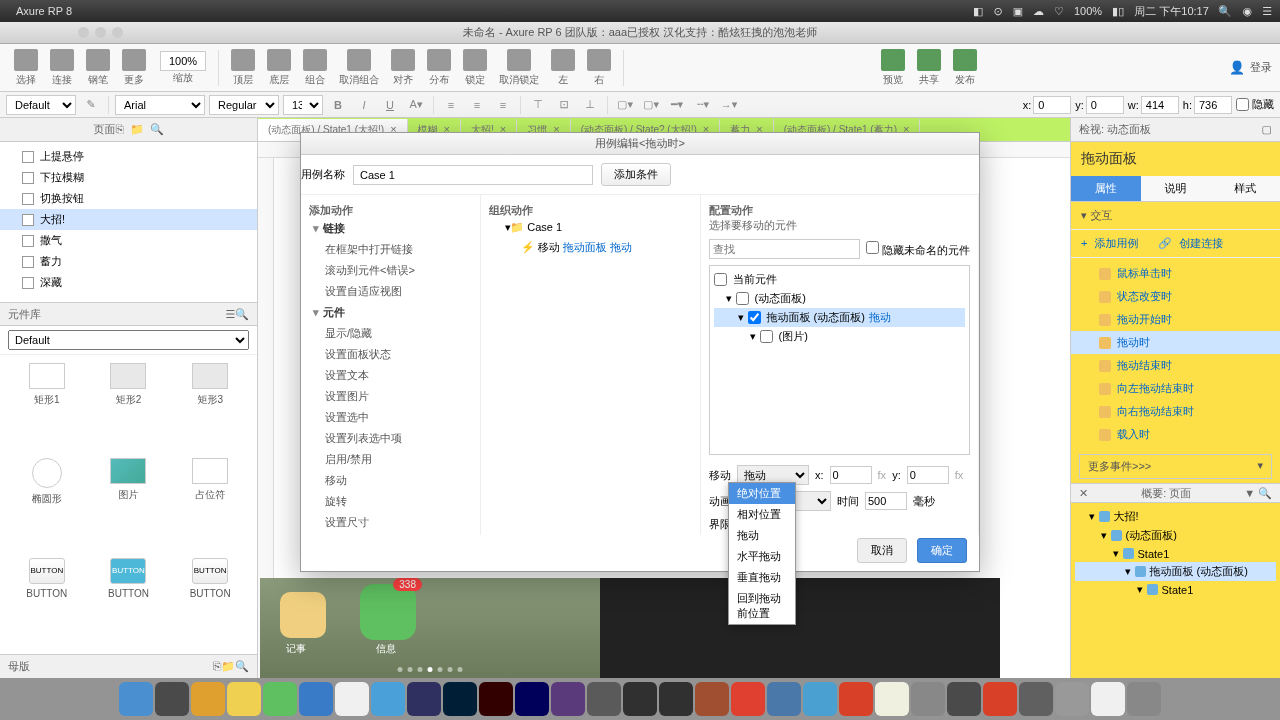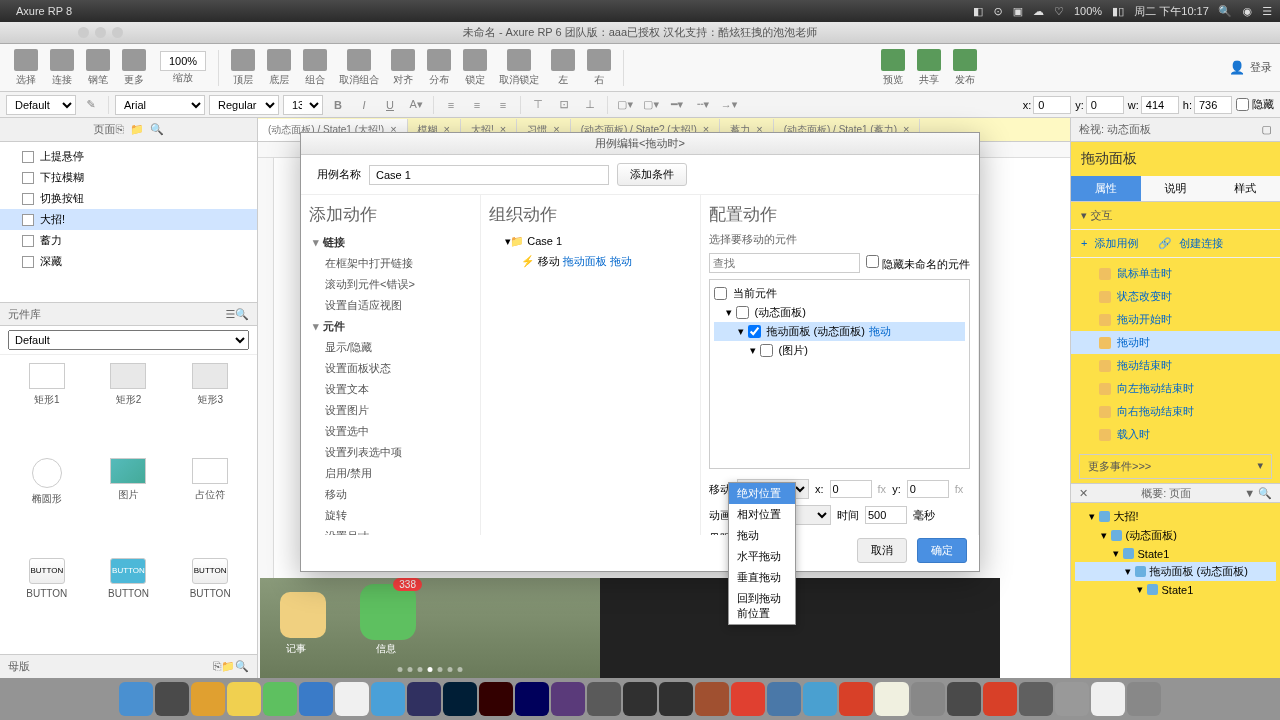--- a/index.html
+++ b/index.html
@@ -40,33 +40,33 @@
 .widget{display:flex;flex-direction:column;align-items:center;gap:4px}
 .widget .wbox{width:36px;height:26px;border:1px solid #ccc;background:#fff}
 .widget .wbox.filled{background:#e8e8e8}
 .widget .wbox.circle{border-radius:50%;width:30px;height:30px}
 .widget .wbox.img{background:linear-gradient(135deg,#5bb,#4a9)}
 .widget .wbox.btn{background:linear-gradient(#fff,#eee);border-radius:3px;font-size:8px;display:flex;align-items:center;justify-content:center}
 .widget .wbox.btn2{background:#4db8d8;border-radius:3px;font-size:8px;display:flex;align-items:center;justify-content:center;color:#fff}
 .widget .wlbl{font-size:10px;color:#555}
 .master{height:24px;background:#f0f0f0;border-top:1px solid #ccc;display:flex;align-items:center;padding:0 8px;color:#666;justify-content:space-between}
 .canvas{flex:1;background:#fff;position:relative;overflow:hidden}
-.tabs{height:24px;background:#fef9c3;border-bottom:1px solid #ccc;display:flex;align-items:center}
+.tabs{height:24px;background:#bef264;border-bottom:1px solid #ccc;display:flex;align-items:center}
 .tab{padding:4px 10px;border-right:1px solid #ddd;display:flex;gap:6px;color:#777;font-size:10px}
 .tab.active{background:#fff}
 .ruler-h{height:16px;background:#f8f8f8;border-bottom:1px solid #ddd}
 .ruler-v{width:16px;background:#f8f8f8;border-right:1px solid #ddd;position:absolute;left:0;top:40px;bottom:0}
 .dialog{position:absolute;left:300px;top:132px;width:680px;height:440px;background:#fff;border:1px solid #999;box-shadow:0 8px 30px rgba(0,0,0,0.3);z-index:100}
 .dlghead{height:22px;background:linear-gradient(#f8f8f8,#e8e8e8);border-bottom:1px solid #ccc;display:flex;align-items:center;justify-content:center;color:#555}
-.dlgrow1{padding:8px 16px;display:flex;align-items:center;gap:8px;border-bottom:1px solid #eee}
+.dlgrow1{padding:8px 0;display:flex;align-items:center;gap:8px;border-bottom:1px solid #eee}
 .dlgrow1 input{flex:1;max-width:240px;padding:3px 6px;border:1px solid #ccc}
 .dlgbtn{padding:3px 12px;border:1px solid #ccc;background:linear-gradient(#fff,#eee);border-radius:3px;cursor:pointer}
 .dlgcols{display:flex;height:340px}
 .dlgcol{border-right:1px solid #eee;padding:8px;overflow:auto}
-.dlgcol h4{color:#666;font-weight:normal;margin-bottom:6px;font-size:17px}
+.dlgcol h4{color:#666;font-weight:bold;font-size:11px}
 .dlgcol1{width:180px}
 .dlgcol2{width:220px}
 .dlgcol3{flex:1}
 .action-tree{font-size:11px}
 .action-tree .grp{padding:3px 0 3px 16px;color:#555;cursor:pointer}
 .action-tree .hdr{padding:3px 0 3px 4px;color:#333;font-weight:700}
 .action-tree .tri{display:inline-block;width:10px;color:#888}
 .case-tree{font-size:11px}
 .case-tree .cnode{padding:3px 0 3px 16px}
 .case-tree .anode{padding:3px 0 3px 32px}
@@ -305,20 +305,21 @@
           <span>⎘</span>
           <span>📁</span>
           <span>🔍</span>
         </span>
       </div>
     <div class="tree" id="page-tree">
         <div class="tree-item "><span class="ficon"></span>上提悬停</div>
         <div class="tree-item "><span class="ficon"></span>下拉模糊</div>
         <div class="tree-item "><span class="ficon"></span>切换按钮</div>
         <div class="tree-item sel"><span class="ficon"></span>大招!</div>
+        <div class="tree-item "><span class="ficon"></span>撒气</div>
         <div class="tree-item "><span class="ficon"></span>蓄力</div>
         <div class="tree-item "><span class="ficon"></span>深藏</div>
       </div>
     <div class="libhead">
         <span>元件库</span>
         <span class="icons"><span>☰</span><span>🔍</span></span>
       </div>
     <div class="libsel"><select><option>Default</option></select></div>
     <div class="widgets" id="widgets">
         <div class="widget">

